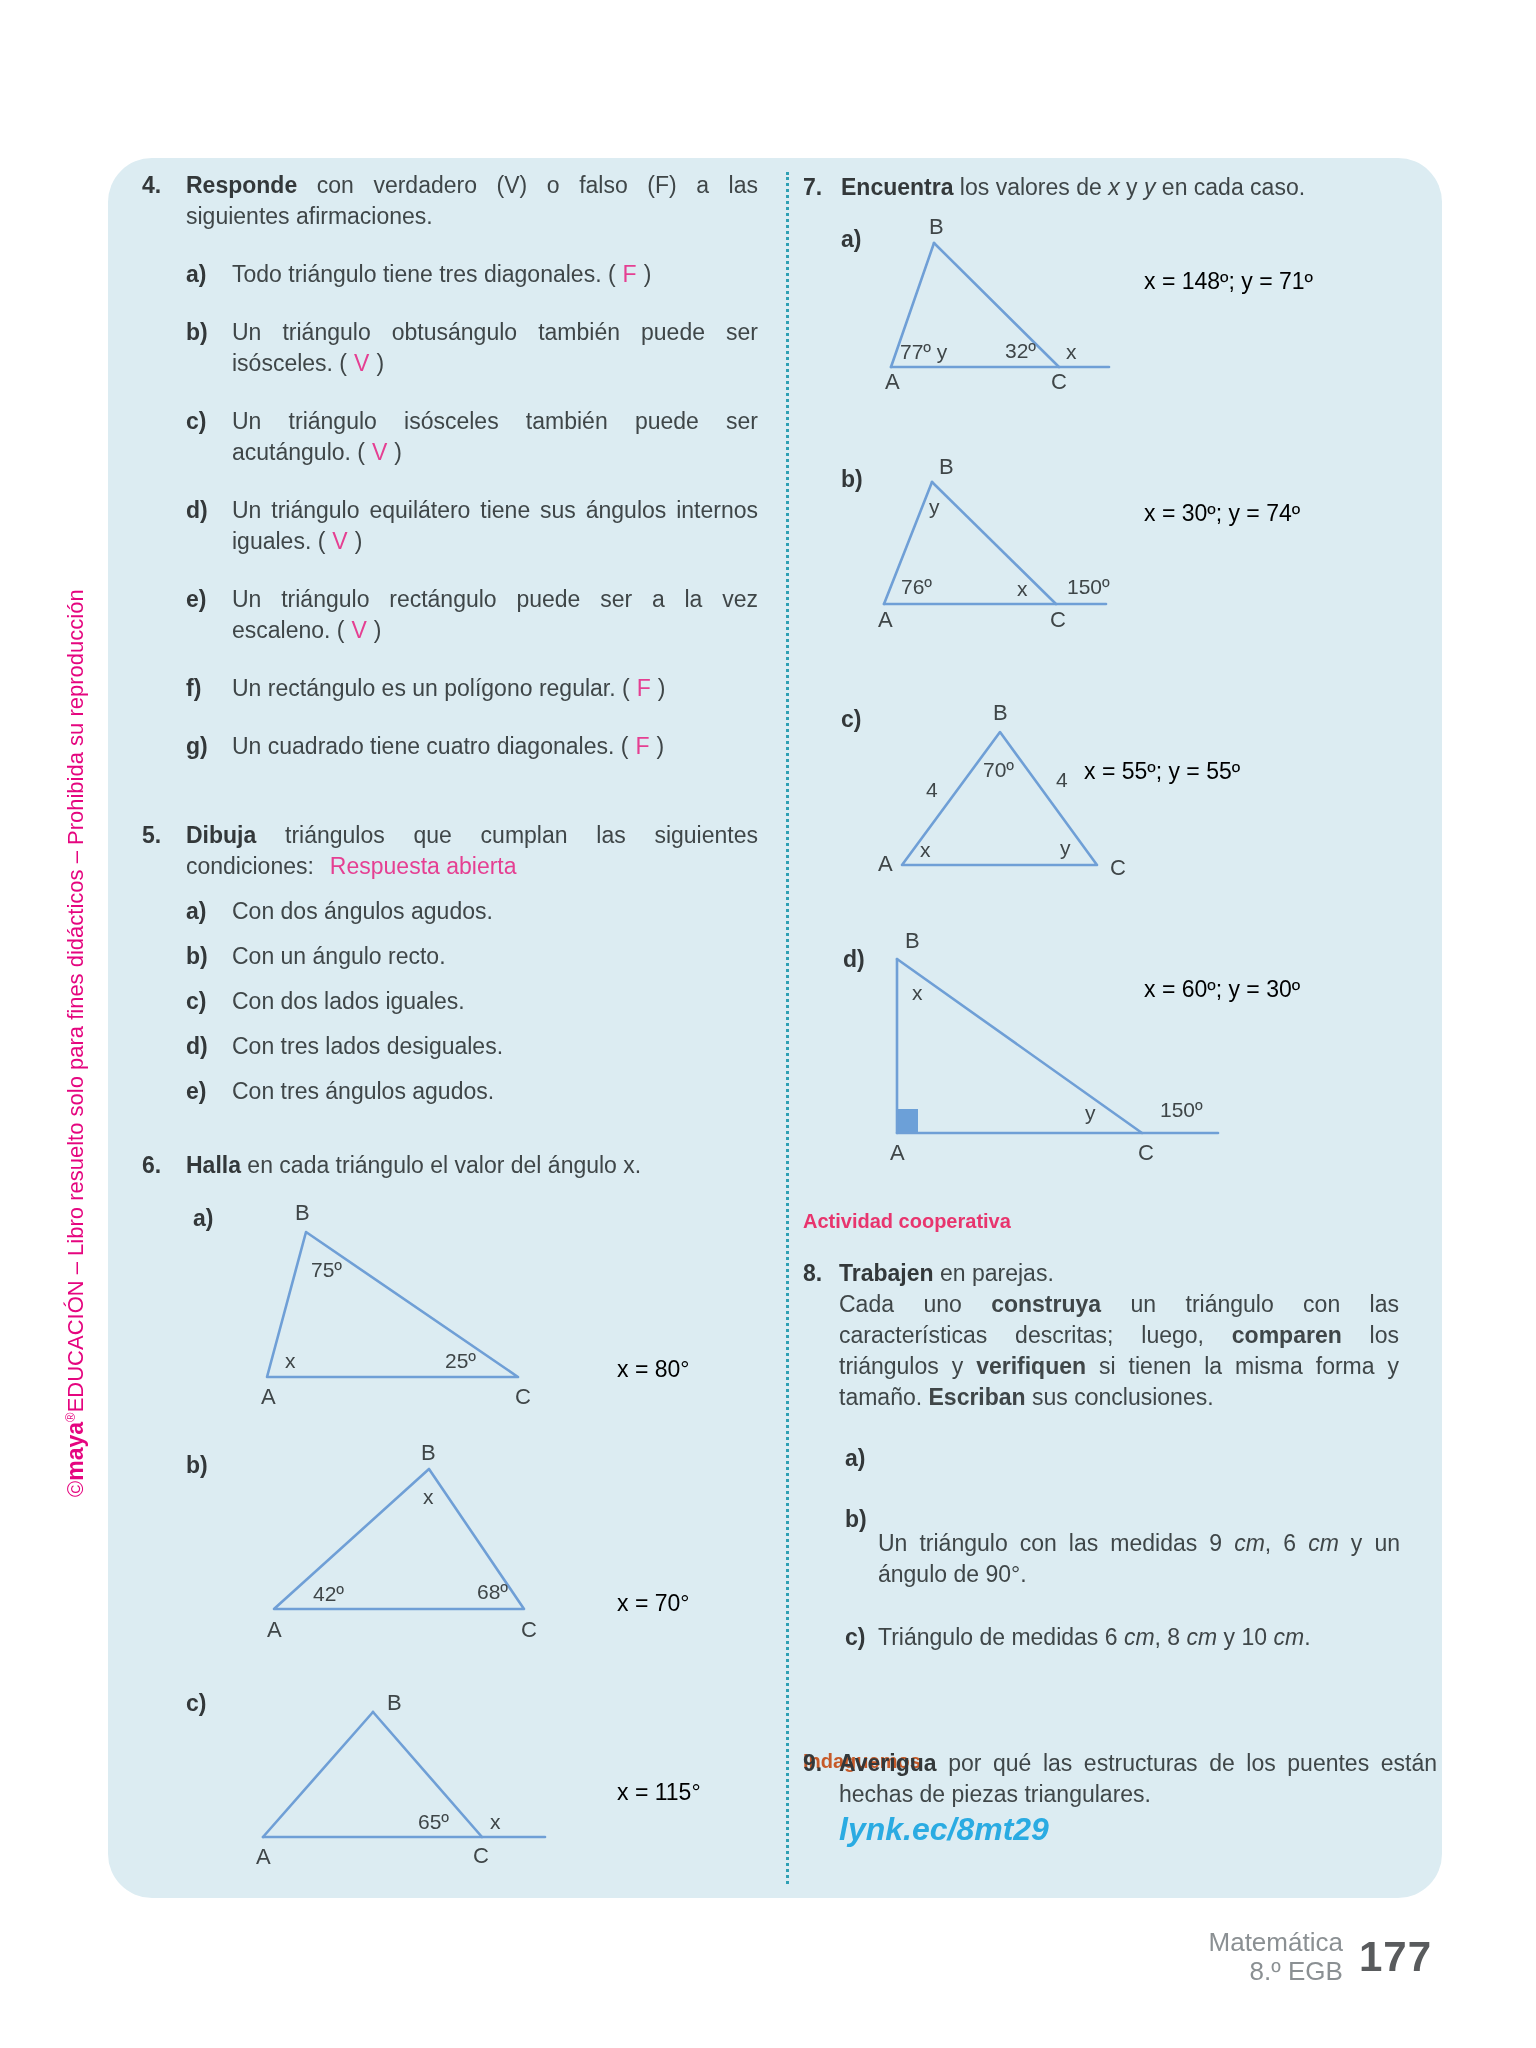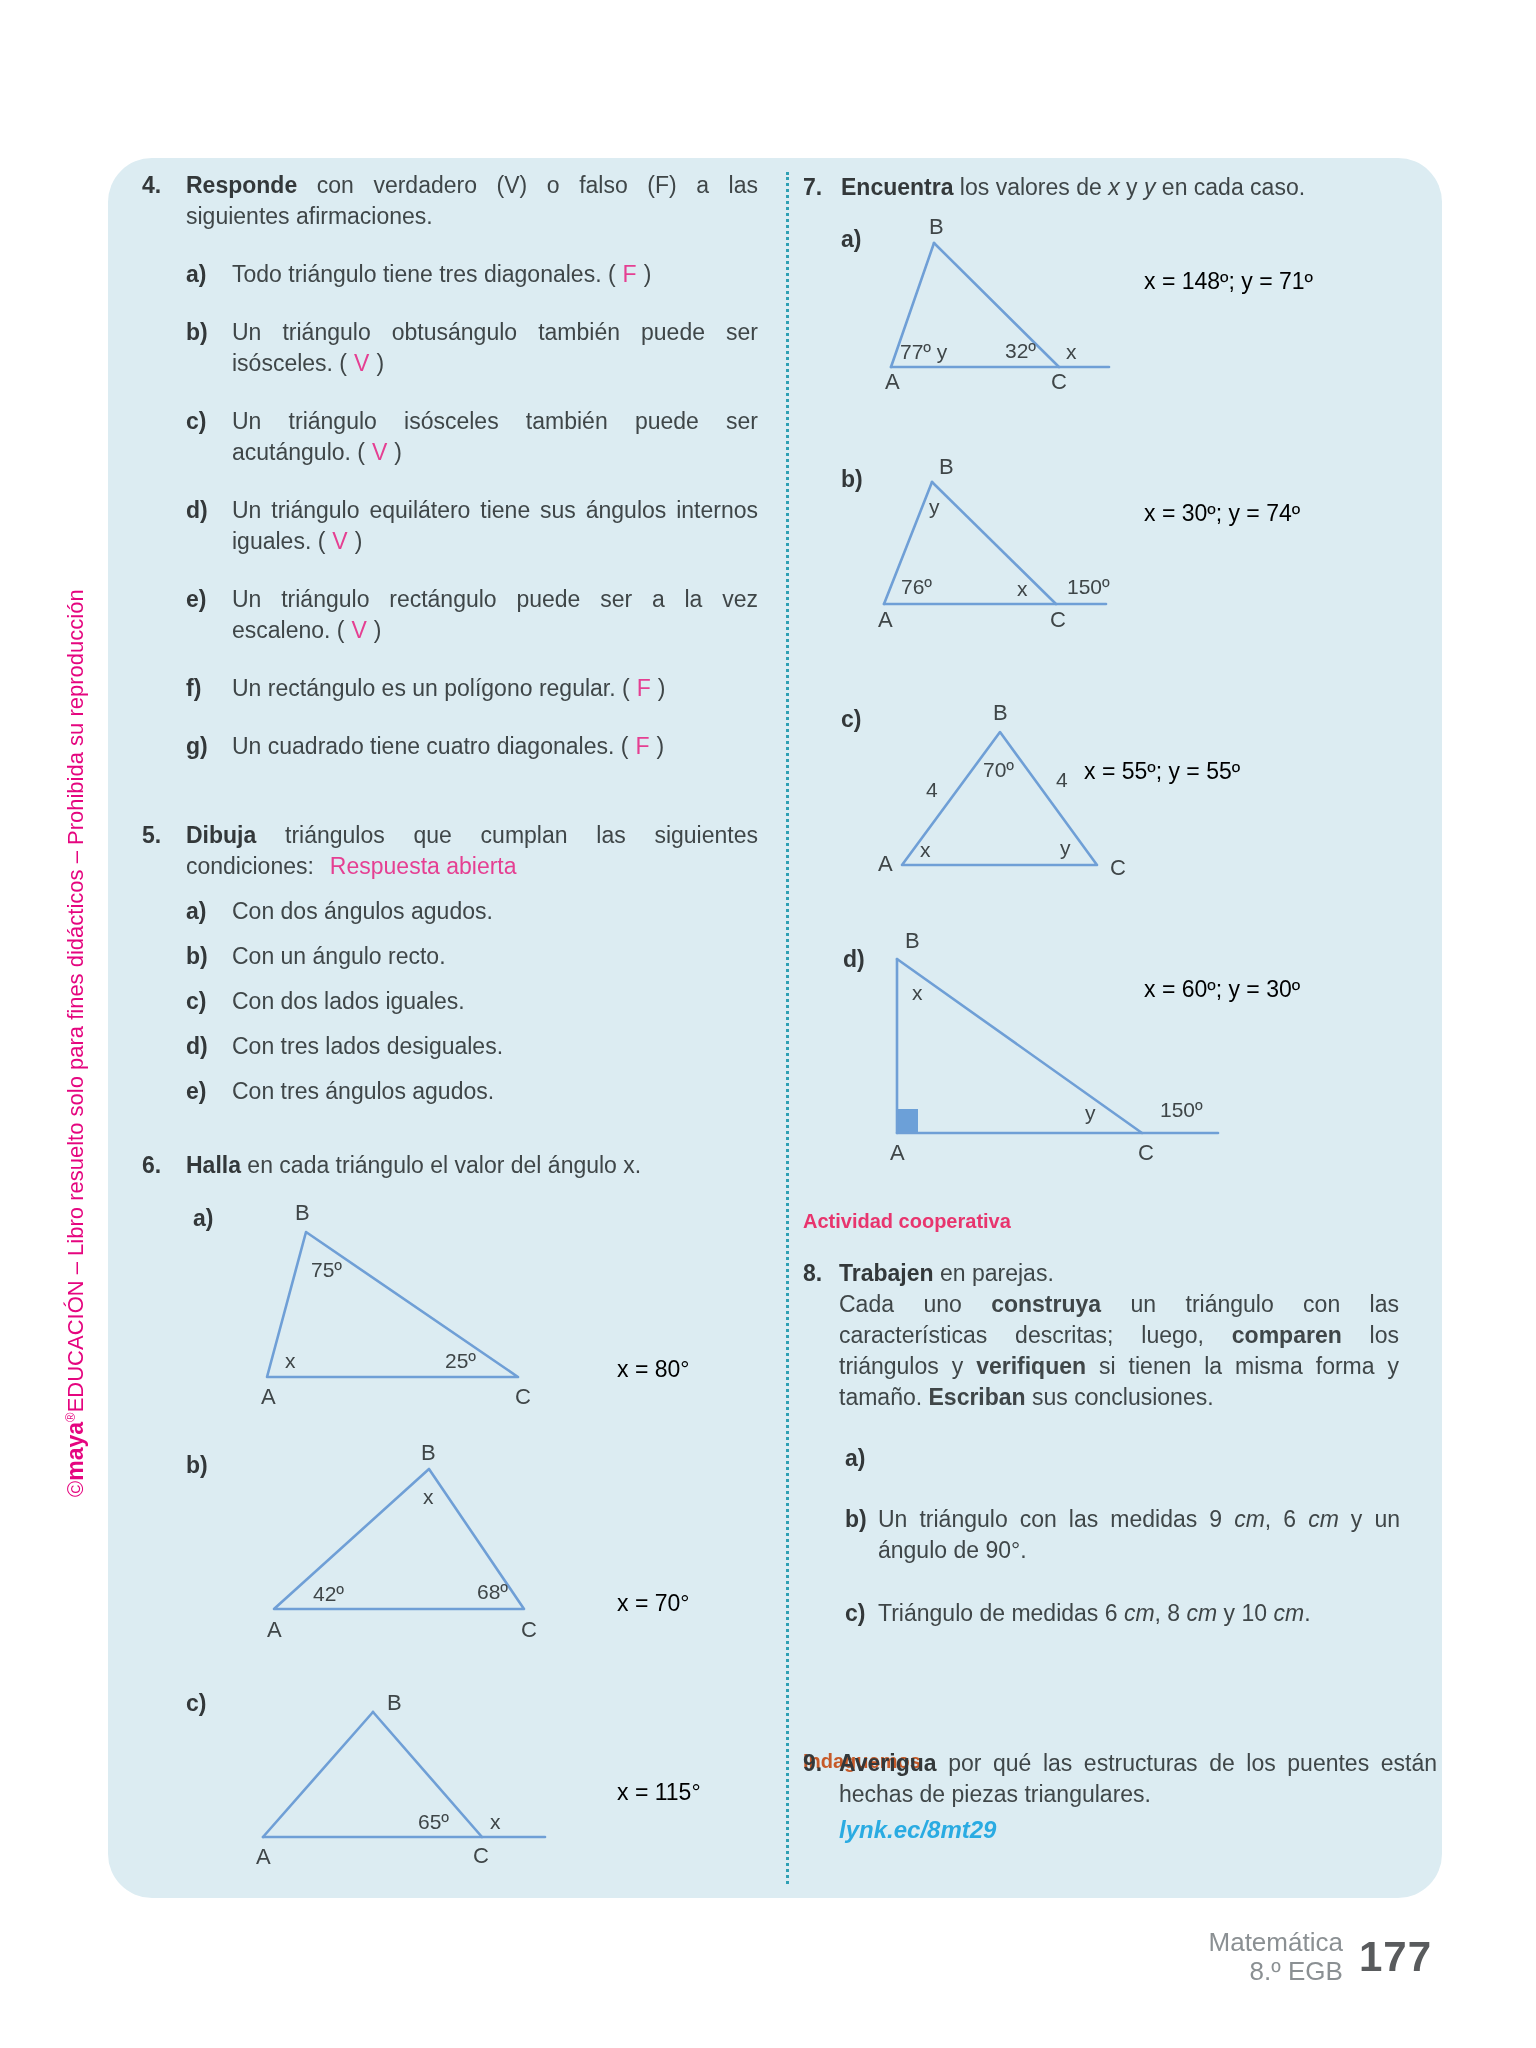--- a/index.html
+++ b/index.html
@@ -27,21 +27,21 @@
   .item-label-sm { width:33px; flex:0 0 33px; font-weight:bold; color:#33383a; }
   .item-text { flex:1; text-align:justify; }
   .tf { color:#e53f92; margin:0 7px; }
   .note { color:#e53f92; margin-left:16px; }
   .diagram-label { position:absolute; font-size:23px; font-weight:bold; color:#33383a; }
   .answer { position:absolute; font-size:23px; color:#000000; white-space:nowrap; }
   .heading { position:absolute; font-size:20px; font-weight:bold; }
   .heading.coop { color:#e8356e; }
   .heading.indag { color:#c65a28; }
   .hint { margin-left:36px; margin-top:9px; }
-  .weblink { margin-left:36px; margin-top:4px; font-size:24px; font-weight:bold;
+  .weblink { margin-left:36px; margin-top:4px; font-size:32px; font-weight:bold;
     font-style:italic; color:#2aabe2; text-decoration:none; display:inline-block; }
 
   
   svg { position:absolute; overflow:visible; }
   .tri { fill:none; stroke:#6f9fd6; stroke-width:2.6; stroke-linejoin:round; stroke-linecap:round; }
   .lbl { font-family:"Liberation Sans", sans-serif; font-size:21px; fill:#3f4648; }
   .vtx { font-family:"Liberation Sans", sans-serif; font-size:22px; fill:#3f4648; }
 
   
   .sidebar {
@@ -242,21 +242,21 @@
   <div class="ex-head">
     <div class="ex-num-sm">8.</div>
     <div class="ex-lead" style="text-align:left;"><b>Trabajen</b><span> en parejas.</span></div>
   </div>
   <div style="margin-left:36px; text-align:justify; width:560px;"><span>Cada uno </span><b>construya</b><span> un triángulo con las características descritas; luego, </span><b>comparen</b><span> los triángulos y </span><b>verifiquen</b><span> si tienen la misma forma y tamaño. </span><b>Escriban</b><span> sus conclusiones.</span></div>
   <div class="item" style="margin-left:42px; margin-top:30px;">
     <div class="item-label-sm">a)</div>
   </div>
   <div class="item" style="margin-left:42px; margin-top:30px;">
     <div class="item-label-sm">b)</div>
-    <div class="item-text" style="max-width:522px;"><span>Un triángulo con las medidas 9 </span><i>cm</i><span>, 6 </span><i>cm</i><span> y un ángulo de 90°.</span></div>
+    <div class="item-text" style="max-width:522px;margin-top:24px;"><span>Un triángulo con las medidas 9 </span><i>cm</i><span>, 6 </span><i>cm</i><span> y un ángulo de 90°.</span></div>
   </div>
   <div class="item" style="margin-left:42px; margin-top:32px;">
     <div class="item-label-sm">c)</div>
     <div class="item-text" style="text-align:left;"><span>Triángulo de medidas 6 </span><i>cm</i><span>, 8 </span><i>cm</i><span> y 10 </span><i>cm</i><span>.</span></div>
   </div>
 </div>
 
 <div class="heading indag" style="left:803px; top:1750px;">Indaguemos</div>
 
 <div class="ex" style="left:803px; top:1748px; width:634px;">

